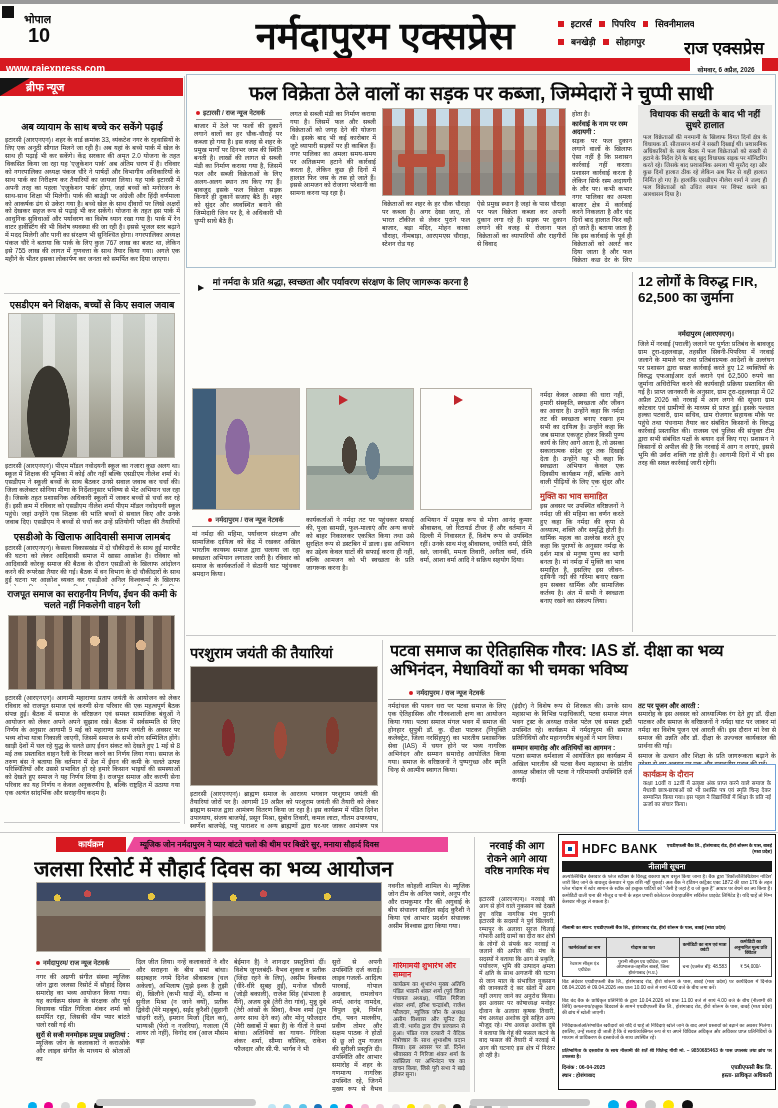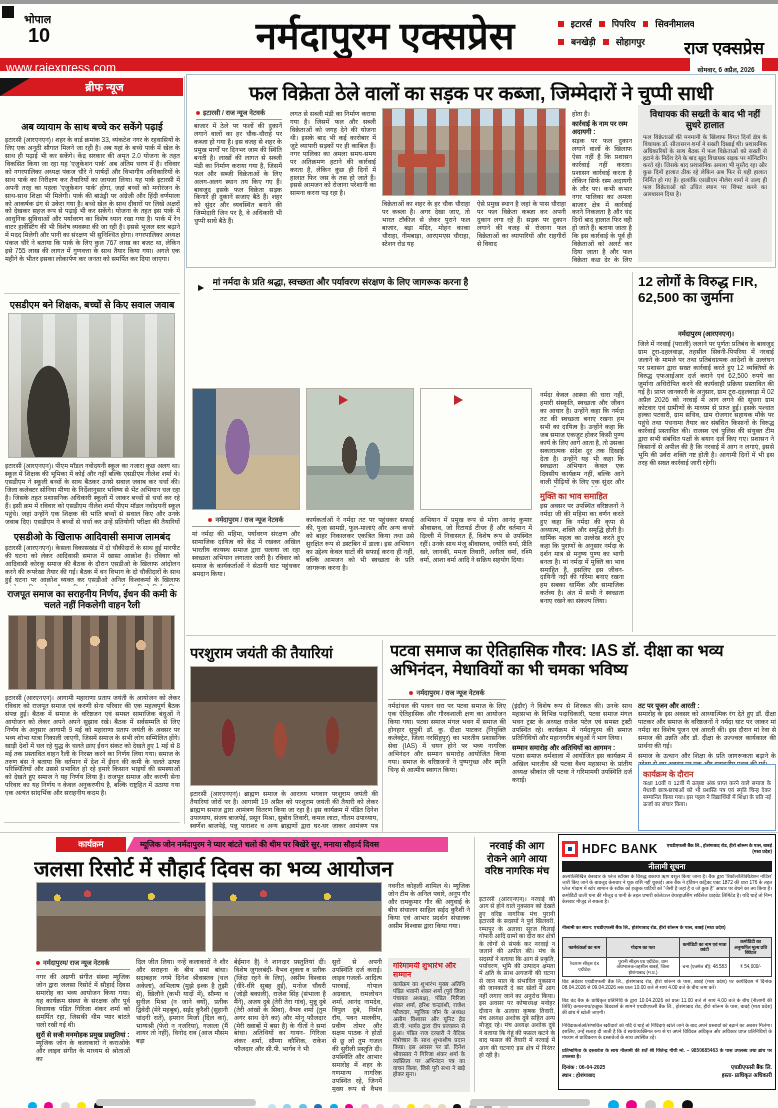--- a/index.html
+++ b/index.html
@@ -87,32 +87,32 @@
       <span style="width:6px;height:6px;background:#d71920;display:inline-block"></span>
       <span class="head" style="font-size:9px">सोहागपुर</span>
     </div>
   </div>
 
   <div class="abs head center" style="left:150px;top:4px;width:470px;font-size:38px;white-space:nowrap">नर्मदापुरम एक्सप्रेस</div>
 
   <div class="abs head" style="left:684px;top:32px;width:92px;font-size:17px;white-space:nowrap">राज एक्सप्रेस</div>
 
   <div class="abs" style="left:0;top:54px;width:690px;height:13px;background:#d71920">
-    <span style="color:#fff;font-size:12px;font-weight:normal;padding-left:6px;line-height:13px;display:inline-block">www.rajexpress.com</span>
+    <span style="color:#fff;font-size:10px;font-weight:bold;padding-left:6px;line-height:13px;display:inline-block">www.rajexpress.com</span>
   </div>
   <div class="abs" style="left:690px;top:54px;width:72px;height:13px;background:#fff;text-align:center">
     <span style="font-size:6.4px;font-weight:bold;line-height:13px;white-space:nowrap">सोमवार, 6 अप्रैल, 2026</span>
   </div>
   <div class="abs" style="left:762px;top:54px;width:16px;height:13px;background:#d71920"></div>
 
   <div class="vrule" style="left:184px;top:72px;height:748px"></div>
 
   <div class="abs" style="left:0;top:74px;width:183px;height:18px;background:#d71920">
     <span style="position:absolute;left:0;top:0;width:0;height:0;border-top:18px solid #151515;border-right:30px solid rgba(0,0,0,0)"></span>
-    <span class="head" style="color:#fff;font-size:11px;line-height:18px;display:block;text-align:center;padding-left:26px">ब्रीफ न्यूज</span>
+    <span class="head" style="color:#fff;font-size:11px;line-height:18px;display:block;padding-left:26px">ब्रीफ न्यूज</span>
   </div>
 
   <div class="abs head center" style="left:4px;top:116px;width:176px;font-size:9.5px;white-space:nowrap">अब व्यायाम के साथ बच्चे कर सकेंगे पढ़ाई</div>
   <div class="abs body-txt" style="left:5px;top:132px;width:175px;height:154px">इटारसी (आरएनएन)। शहर के वार्ड क्रमांक 33, व्यंकटेश नगर के रहवासियों के लिए एक अनूठी सौगात मिलने जा रही है। अब यहां के बच्चे पार्क में खेल के साथ ही पढ़ाई भी कर सकेंगे। केंद्र सरकार की अमृत 2.0 योजना के तहत विकसित किया जा रहा यह 'एजुकेशन पार्क' अब अंतिम चरण में है। रविवार को नगरपालिका अध्यक्ष पंकज चौरे ने पार्षदों और विभागीय अधिकारियों के साथ पार्क का निरीक्षण कर तैयारियों का जायजा लिया। यह पार्क इटारसी में अपनी तरह का पहला 'एजुकेशन पार्क' होगा, जहां बच्चों को मनोरंजन के साथ-साथ शिक्षा भी मिलेगी। पार्क की बाउंड्री पर अंग्रेजी और हिंदी वर्णमाला को आकर्षक ढंग से उकेरा गया है। बच्चे खेल के साथ दीवारों पर लिखे अक्षरों को देखकर सहज रूप से पढ़ाई भी कर सकेंगे। योजना के तहत इस पार्क में आधुनिक सुविधाओं और पर्यावरण का विशेष ध्यान रखा गया है। पार्क में रेन वाटर हार्वेस्टिंग की भी विशेष व्यवस्था की जा रही है। इससे भूजल स्तर बढ़ाने में मदद मिलेगी और पानी का संरक्षण भी सुनिश्चित होगा। नगरपालिका अध्यक्ष पंकज चौरे ने बताया कि पार्क के लिए कुल 767 लाख का बजट था, लेकिन इसे 755 लाख की लागत में गुणवत्ता के साथ तैयार किया गया। अगले एक महीने के भीतर इसका लोकार्पण कर जनता को समर्पित कर दिया जाएगा।</div>
   <div class="hrule" style="left:4px;top:289px;width:176px"></div>
 
   <div class="abs head center" style="left:4px;top:294px;width:176px;font-size:9.5px;white-space:nowrap">एसडीएम बने शिक्षक, बच्चों से किए सवाल जवाब</div>
   <div class="ph ph-sdm" style="left:8px;top:309px;width:167px;height:145px"></div>
   <div class="abs body-txt" style="left:5px;top:458px;width:175px;height:64px">इटारसी (आरएनएन)। पीएम मॉडल नवोदयनी स्कूल का नजारा कुछ अलग था। स्कूल में शिक्षक की भूमिका में कोई और नहीं बल्कि एसडीएम नीलेश शर्मा थे। एसडीएम ने स्कूली बच्चों के साथ बैठकर उनसे सवाल जवाब कर चर्चा की। जिला कलेक्टर सोनिया मीणा के निर्देशानुसार भविष्य से भेंट अभियान चल रहा है। जिसके तहत प्रशासनिक अधिकारी स्कूलों में जाकर बच्चों से चर्चा कर रहे हैं। इसी क्रम में रविवार को एसडीएम नीलेश शर्मा पीएम मॉडल नवोदयनी स्कूल पहुंचे। जहां उन्होंने एक शिक्षक की भांति बच्चों से सवाल किए और उनके जवाब दिए। एसडीएम ने बच्चों से चर्चा कर उन्हें प्रतियोगी परीक्षा की तैयारियों के लिए आवश्यक टिप्स देकर उनकी जिज्ञासा को शांत किया। इस दौरान स्कूल स्टाफ मौजूद रहा।</div>
 

